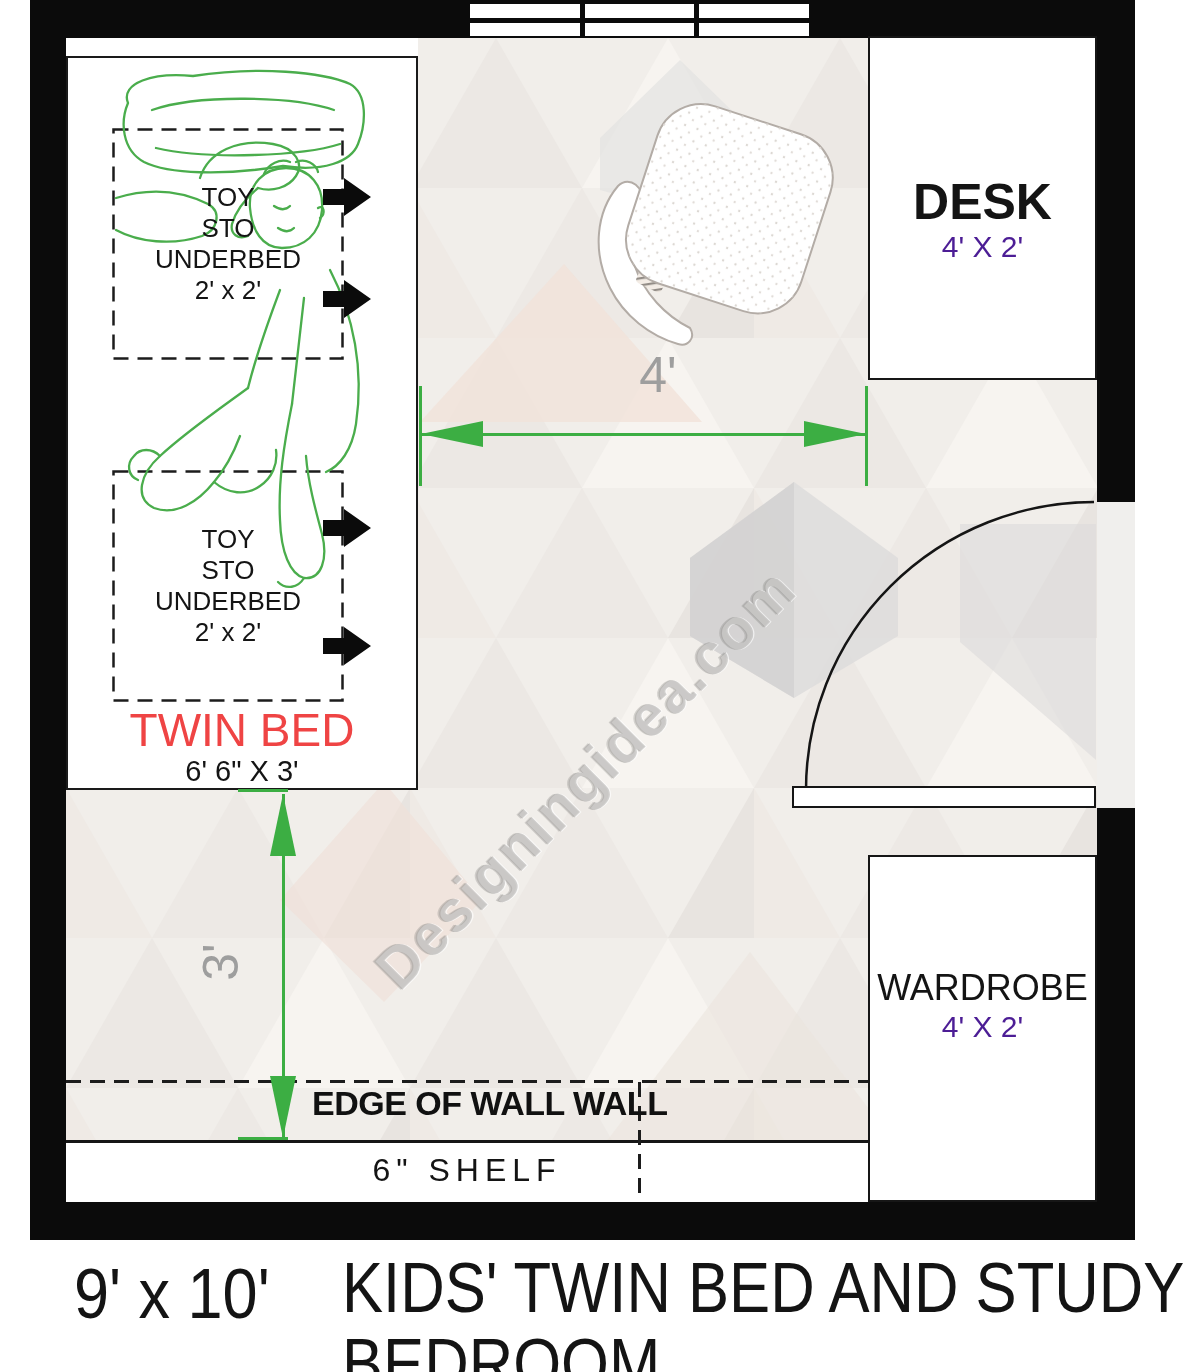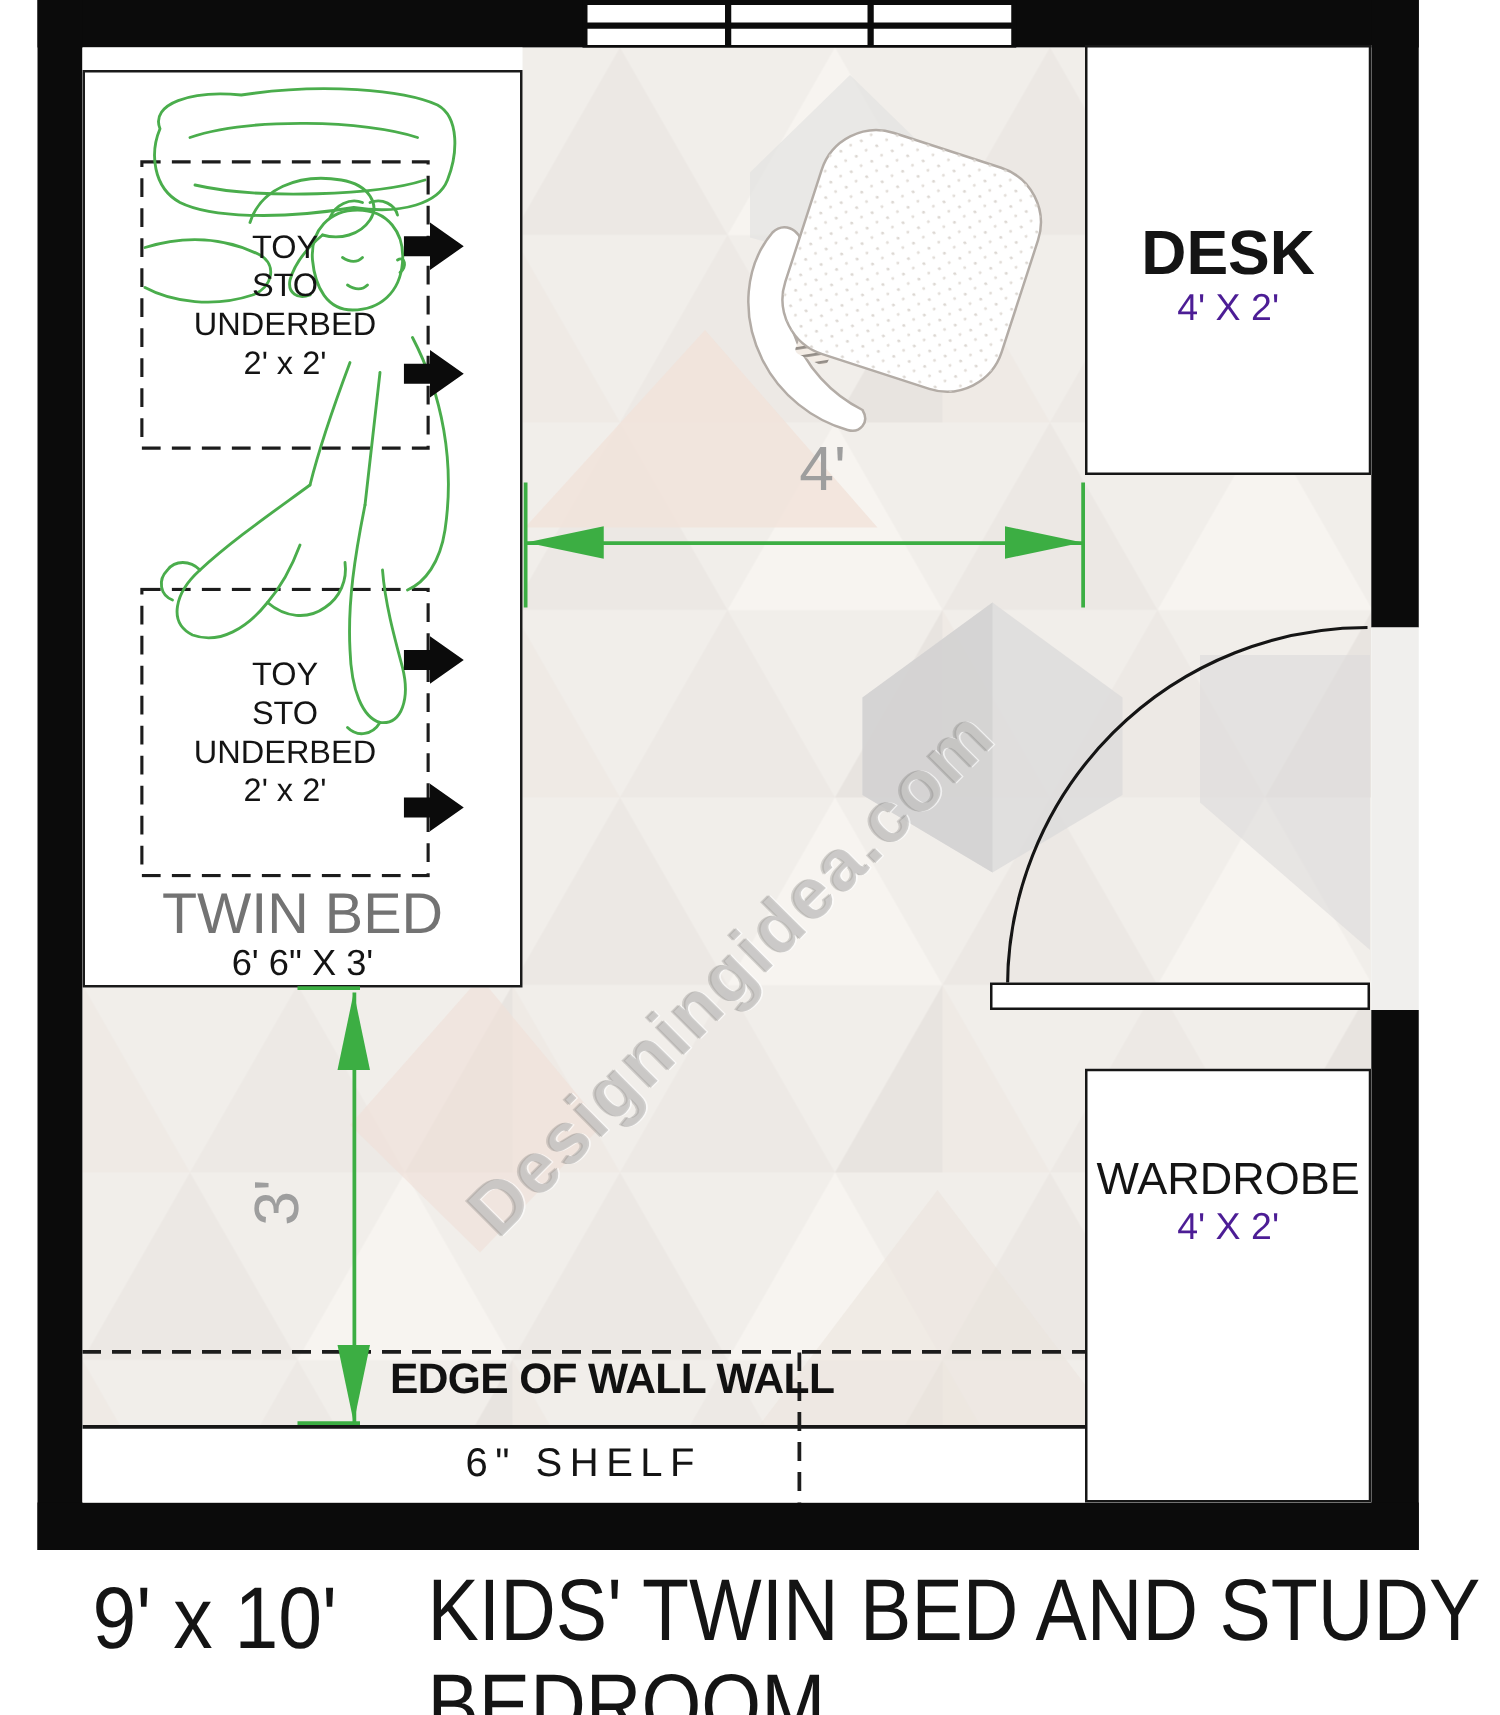--- a/index.html
+++ b/index.html
@@ -23,32 +23,32 @@
              text-shadow:1px 1px 0 rgba(255,255,255,.65), -1px -1px 0 rgba(120,118,115,.28);}
   
   .bed-gap{position:absolute;left:66px;top:38px;width:352px;height:20px;background:#fff;}
   .bed{position:absolute;left:66px;top:56px;width:352px;height:734px;background:#ffffff;
        border:2px solid #1a1a1a;box-sizing:border-box;}
   .kid{position:absolute;left:0;top:0;}
   .tb-svg{position:absolute;}
   .tb-text{position:absolute;left:44px;width:232px;height:232px;display:flex;flex-direction:column;
            align-items:center;justify-content:center;font-size:26px;line-height:31px;
            text-align:center;color:#141414;}
-  .bed-label{position:absolute;left:0;top:645px;width:100%;text-align:center;font-size:46px;color:#737373;}
+  .bed-label{position:absolute;left:0;top:645px;width:100%;text-align:center;font-size:46px;color:#ef4444;}
   .bed-size{position:absolute;left:0;top:697px;width:100%;text-align:center;font-size:29px;color:#141414;}
   
   .pull{position:absolute;width:49px;height:42px;}
   
   .unit{position:absolute;background:#ffffff;border:2px solid #161616;box-sizing:border-box;text-align:center;}
   .unit .u-label{display:block;color:#141414;}
   .unit .u-size{display:block;color:#4c1d95;}
   .desk{left:868px;top:36px;width:229px;height:344px;padding-top:138px;}
   .desk .u-label{font-size:50px;line-height:52px;font-weight:bold;}
   .desk .u-size{font-size:30px;line-height:38px;}
-  .wardrobe{left:868px;top:855px;width:229px;height:347px;padding-top:66px;}
+  .wardrobe{left:868px;top:855px;width:229px;height:347px;padding-top:111px;}
   .wardrobe .u-label{font-size:36px;line-height:40px;}
   .wardrobe .u-size{font-size:30px;line-height:38px;}
   
   .door-leaf{position:absolute;left:792px;top:786px;width:304px;height:22px;background:#fff;
              border:2px solid #151515;box-sizing:border-box;}
   
   .shelf{position:absolute;left:66px;top:1140px;width:802px;height:62px;background:#ffffff;
          border-top:3px solid #161616;box-sizing:border-box;text-align:center;
          font-size:32px;letter-spacing:6px;padding-top:9px;color:#141414;}
   .dash-h{position:absolute;height:3px;

